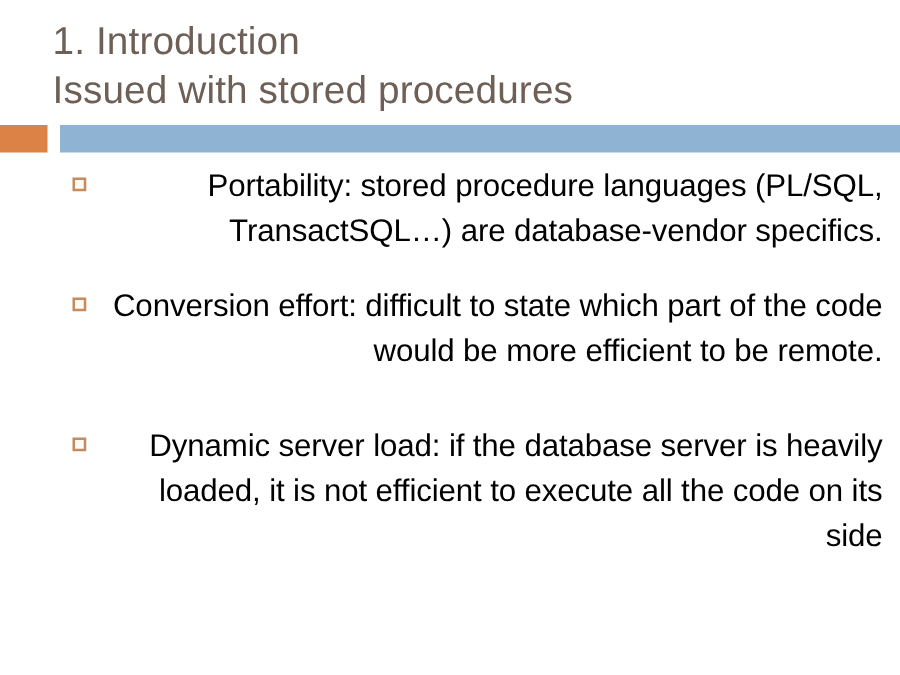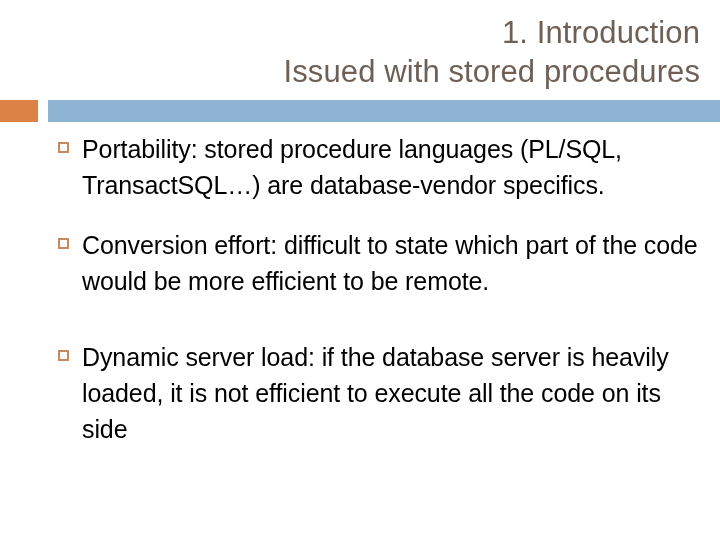--- a/index.html
+++ b/index.html
@@ -17,41 +17,39 @@
     position: relative;
     width: 720px;
     height: 540px;
     background: #ffffff;
     box-sizing: border-box;
   }
 
   
   .title-block {
     position: absolute;
-    left: 60px;
+    left: 42px;
     top: 14px;
     width: 640px;
-    text-align: right;
   }
   .title-line-1 {
     font-size: 31px;
     line-height: 38px;
     color: #6E6057;
     font-weight: normal;
     letter-spacing: 0.1px;
     white-space: nowrap;
   }
   .title-line-2 {
     font-size: 31px;
     line-height: 40px;
     color: #6E6057;
     font-weight: normal;
     letter-spacing: 0.1px;
     white-space: nowrap;
-    margin-left: 16px;
   }
 
   
   .divider {
     position: absolute;
     left: 0;
     top: 100px;
     width: 720px;
     height: 22px;
   }
@@ -71,20 +69,21 @@
     height: 22px;
     background: #8FB3D3;
   }
 
   
   .body {
     position: absolute;
     left: 58px;
     top: 131px;
     width: 648px;
+    text-align: right;
   }
   .bullet-row {
     display: flex;
     align-items: flex-start;
   }
   .bullet-row.b1 { margin-top: 0px; }
   .bullet-row.b2 { margin-top: 24px; }
   .bullet-row.b3 { margin-top: 40px; }
 
   .bullet-marker {

